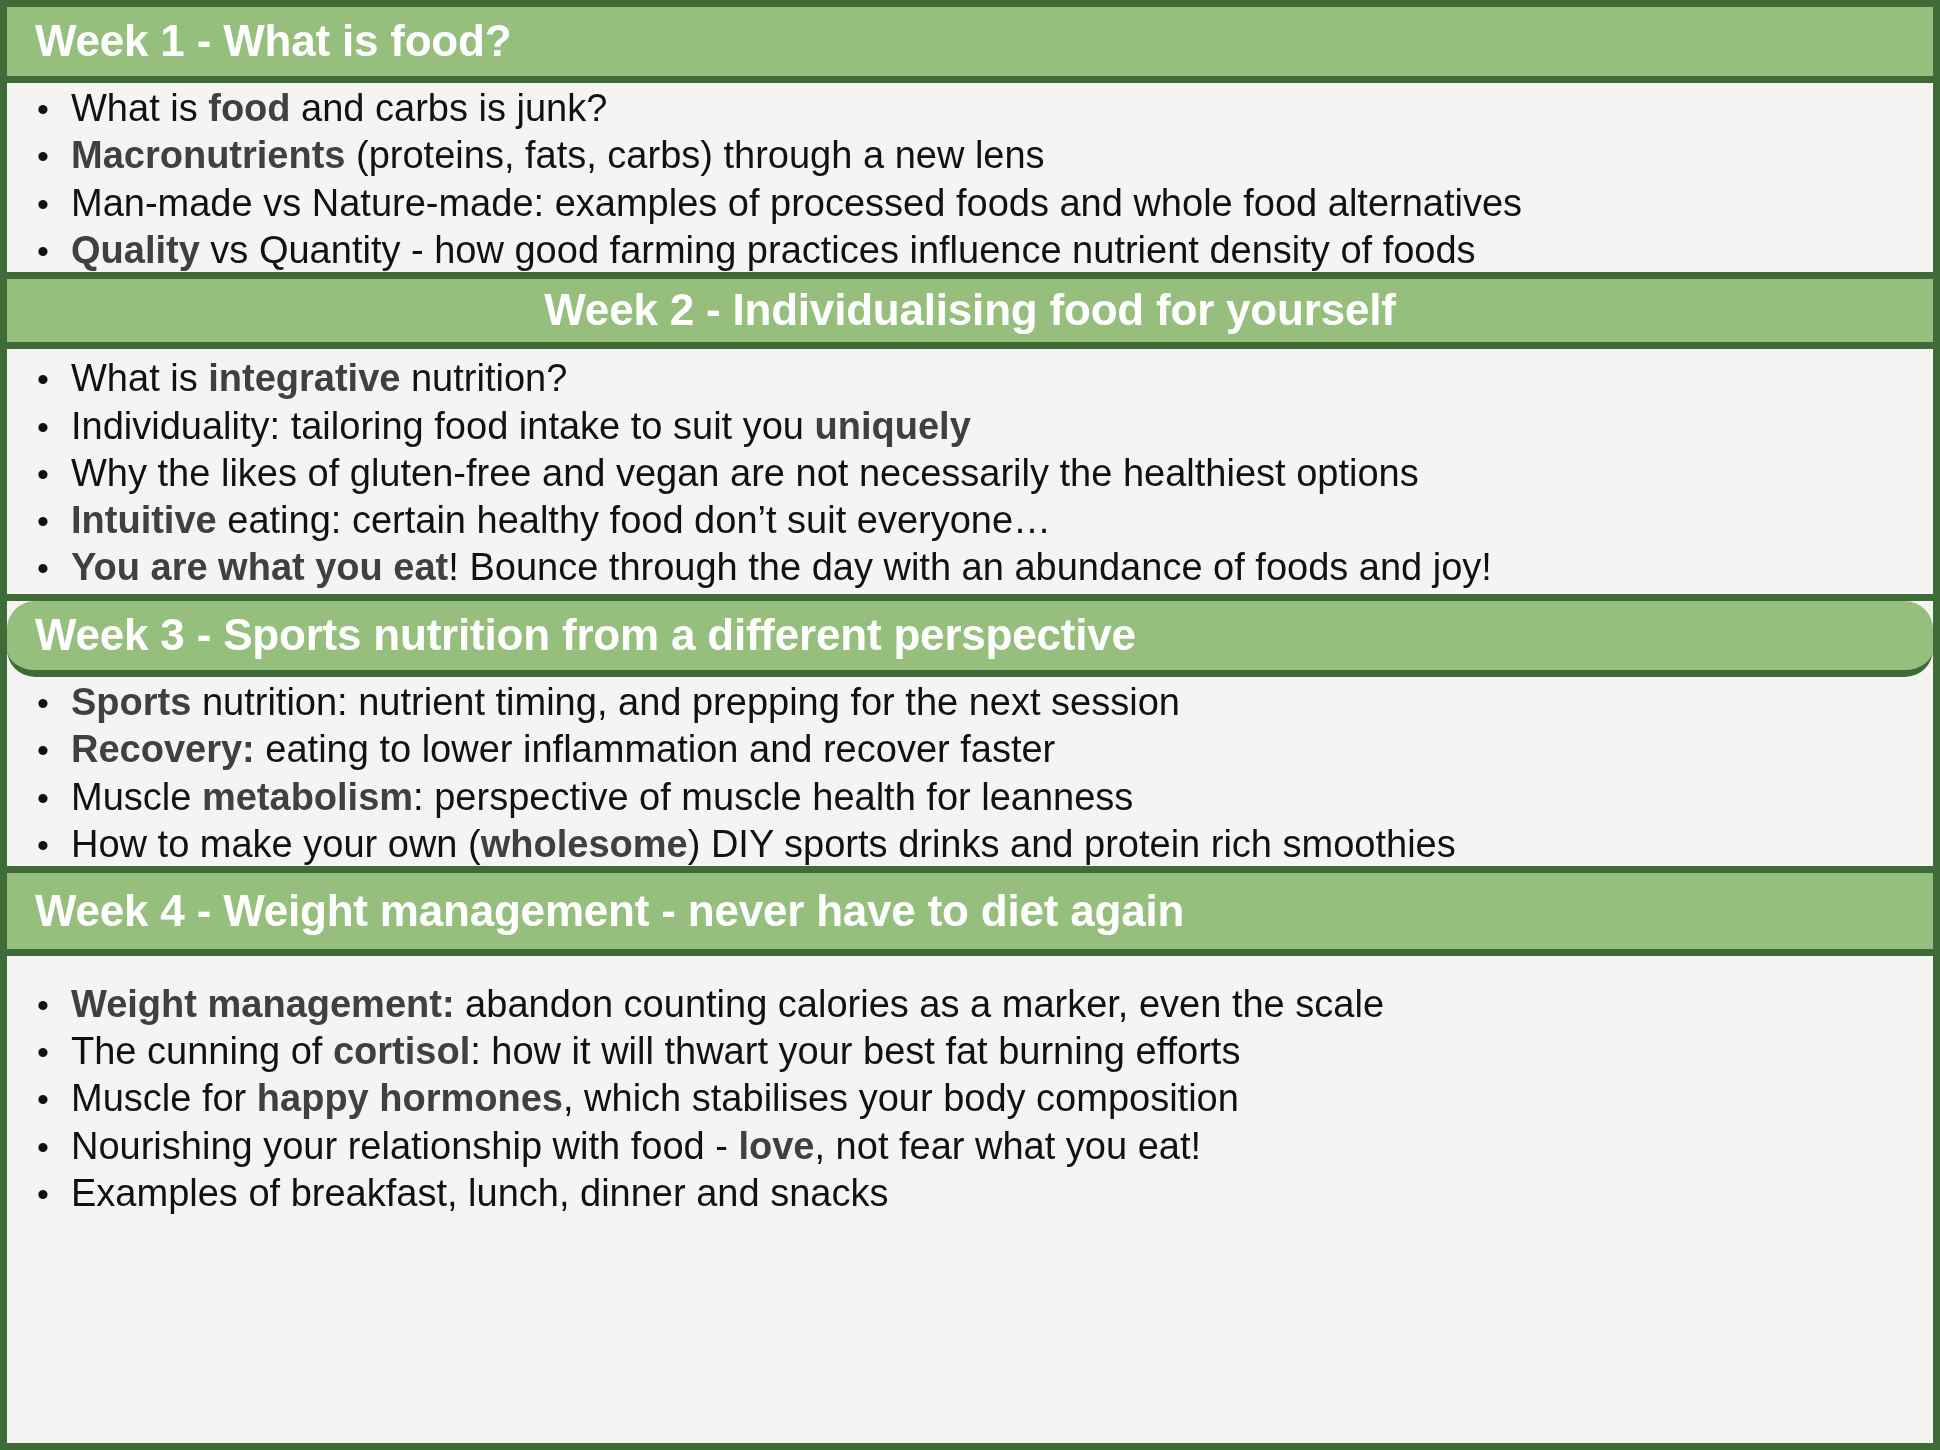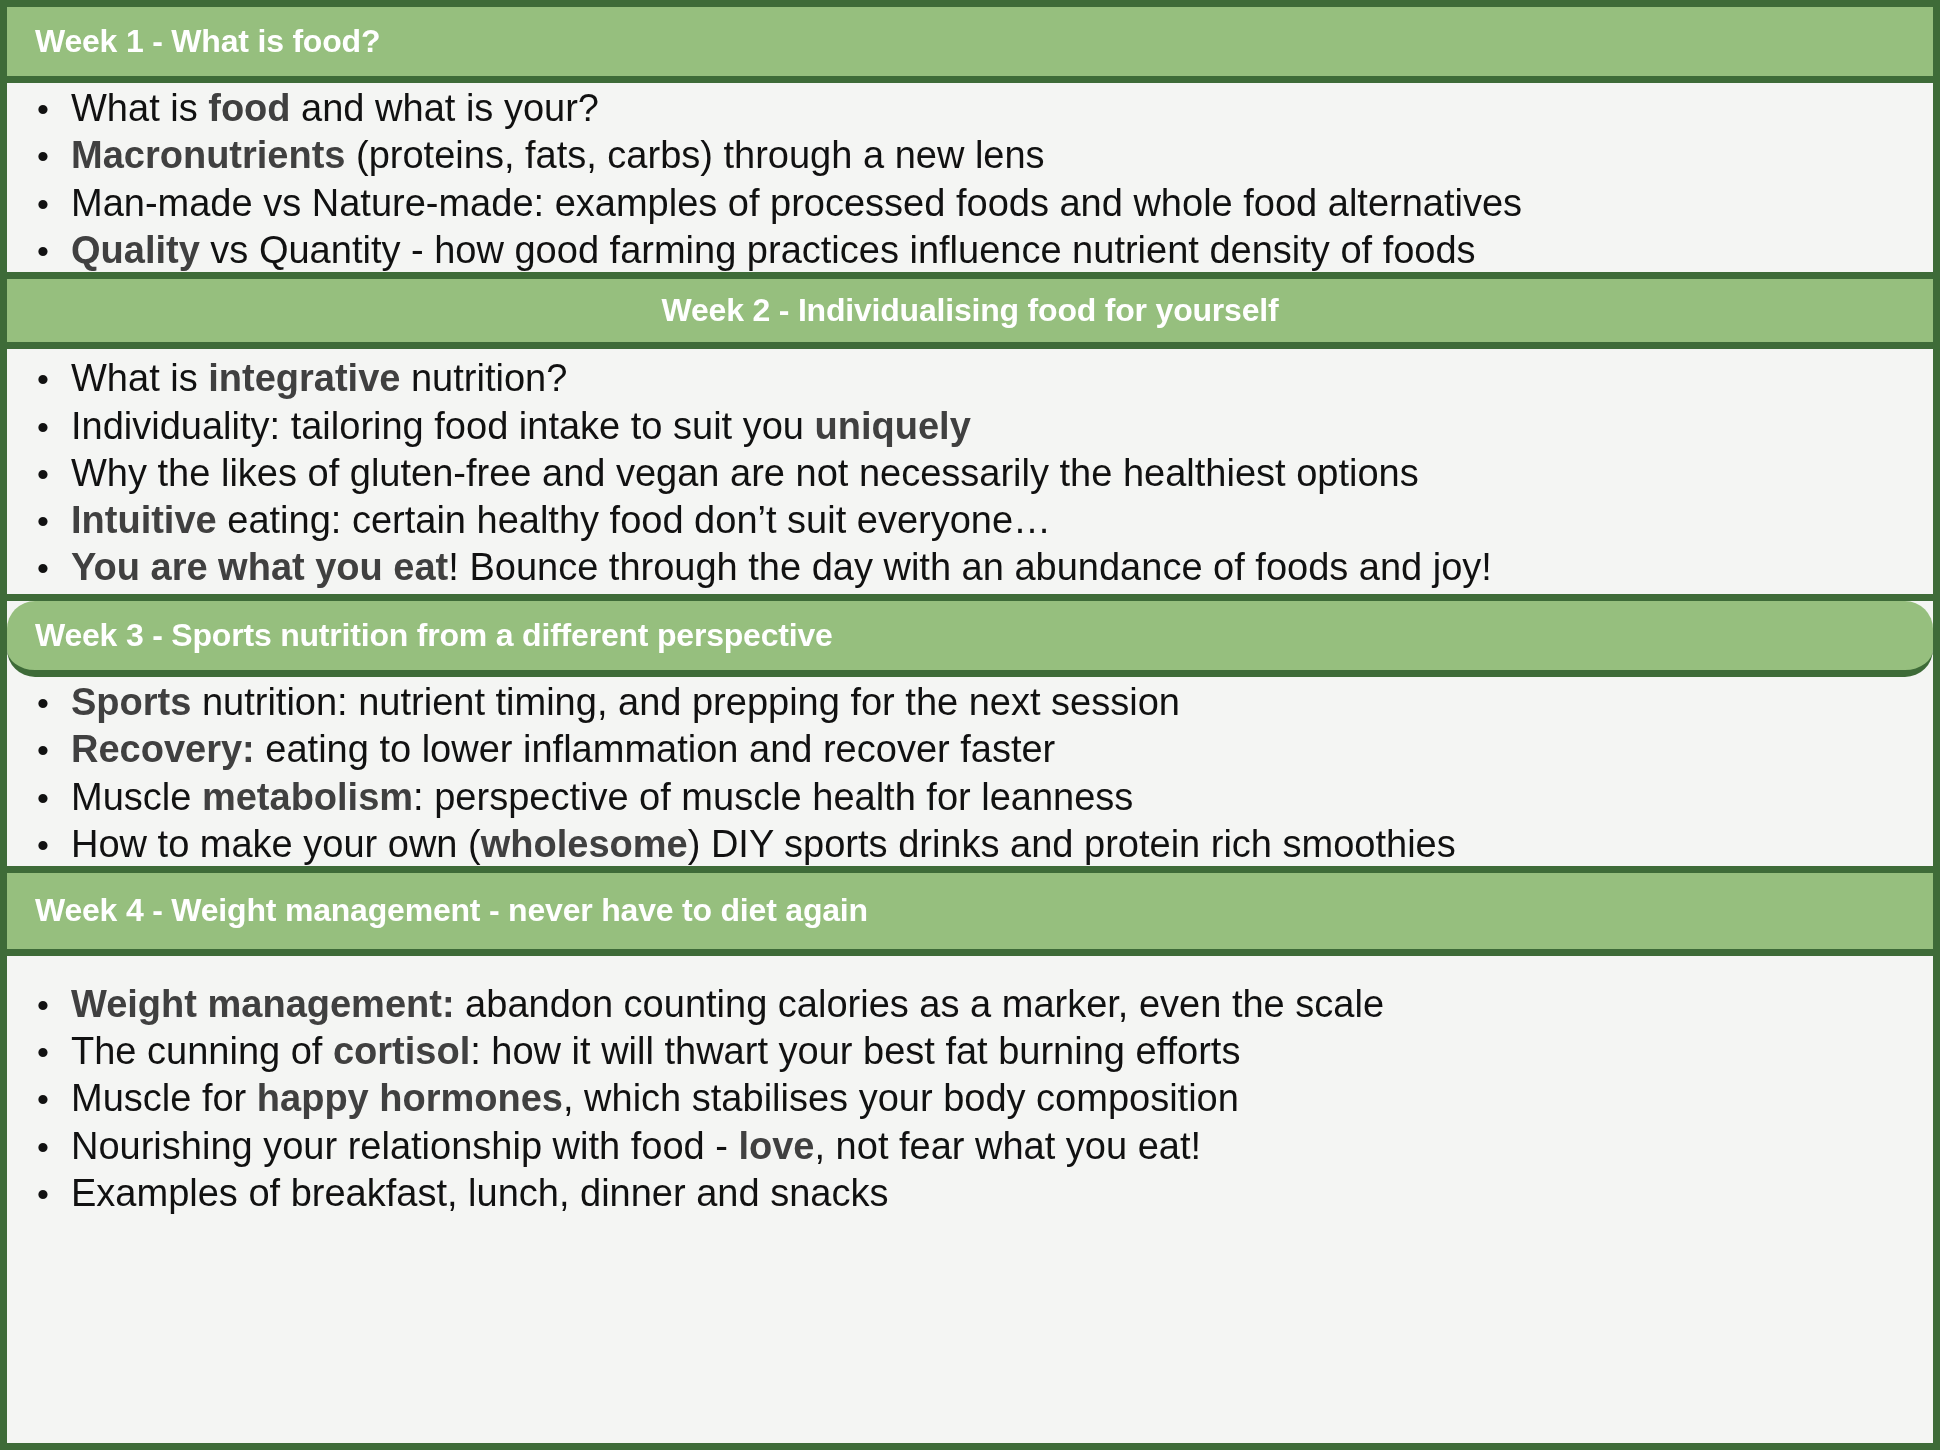--- a/index.html
+++ b/index.html
@@ -34,21 +34,21 @@
     background: #96bf7e;
     border-bottom: 7px solid #3e6b38;
     display: flex;
     align-items: center;
     padding: 0 28px;
   }
 
   .week-header-title {
     color: #ffffff;
     font-weight: bold;
-    font-size: 32px;
+    font-size: 44px;
     line-height: 1.05;
     letter-spacing: -0.2px;
     white-space: nowrap;
   }
 
   .week-body {
     box-sizing: border-box;
     background: #f4f5f3;
     padding: 14px 24px 10px 24px;
     display: flex;
@@ -109,21 +109,21 @@
 
 <div class="curriculum-table">
 
   <div class="week-block" id="week1">
     <div class="week-header">
       <span class="week-header-title">Week 1 - What is food?</span>
     </div>
     <div class="week-body with-divider">
         <div class="bullet-row">
           <span class="bullet-marker">•</span>
-          <span class="bullet-text"><span>What is </span><span class="hl">food</span><span> and what is your?</span></span>
+          <span class="bullet-text"><span>What is </span><span class="hl">food</span><span> and carbs is junk?</span></span>
         </div>
         <div class="bullet-row">
           <span class="bullet-marker">•</span>
           <span class="bullet-text"><span class="hl">Macronutrients</span><span> (proteins, fats, carbs) through a new lens</span></span>
         </div>
         <div class="bullet-row">
           <span class="bullet-marker">•</span>
           <span class="bullet-text"><span>Man-made vs Nature-made: examples of processed foods and whole food alternatives</span></span>
         </div>
         <div class="bullet-row">

